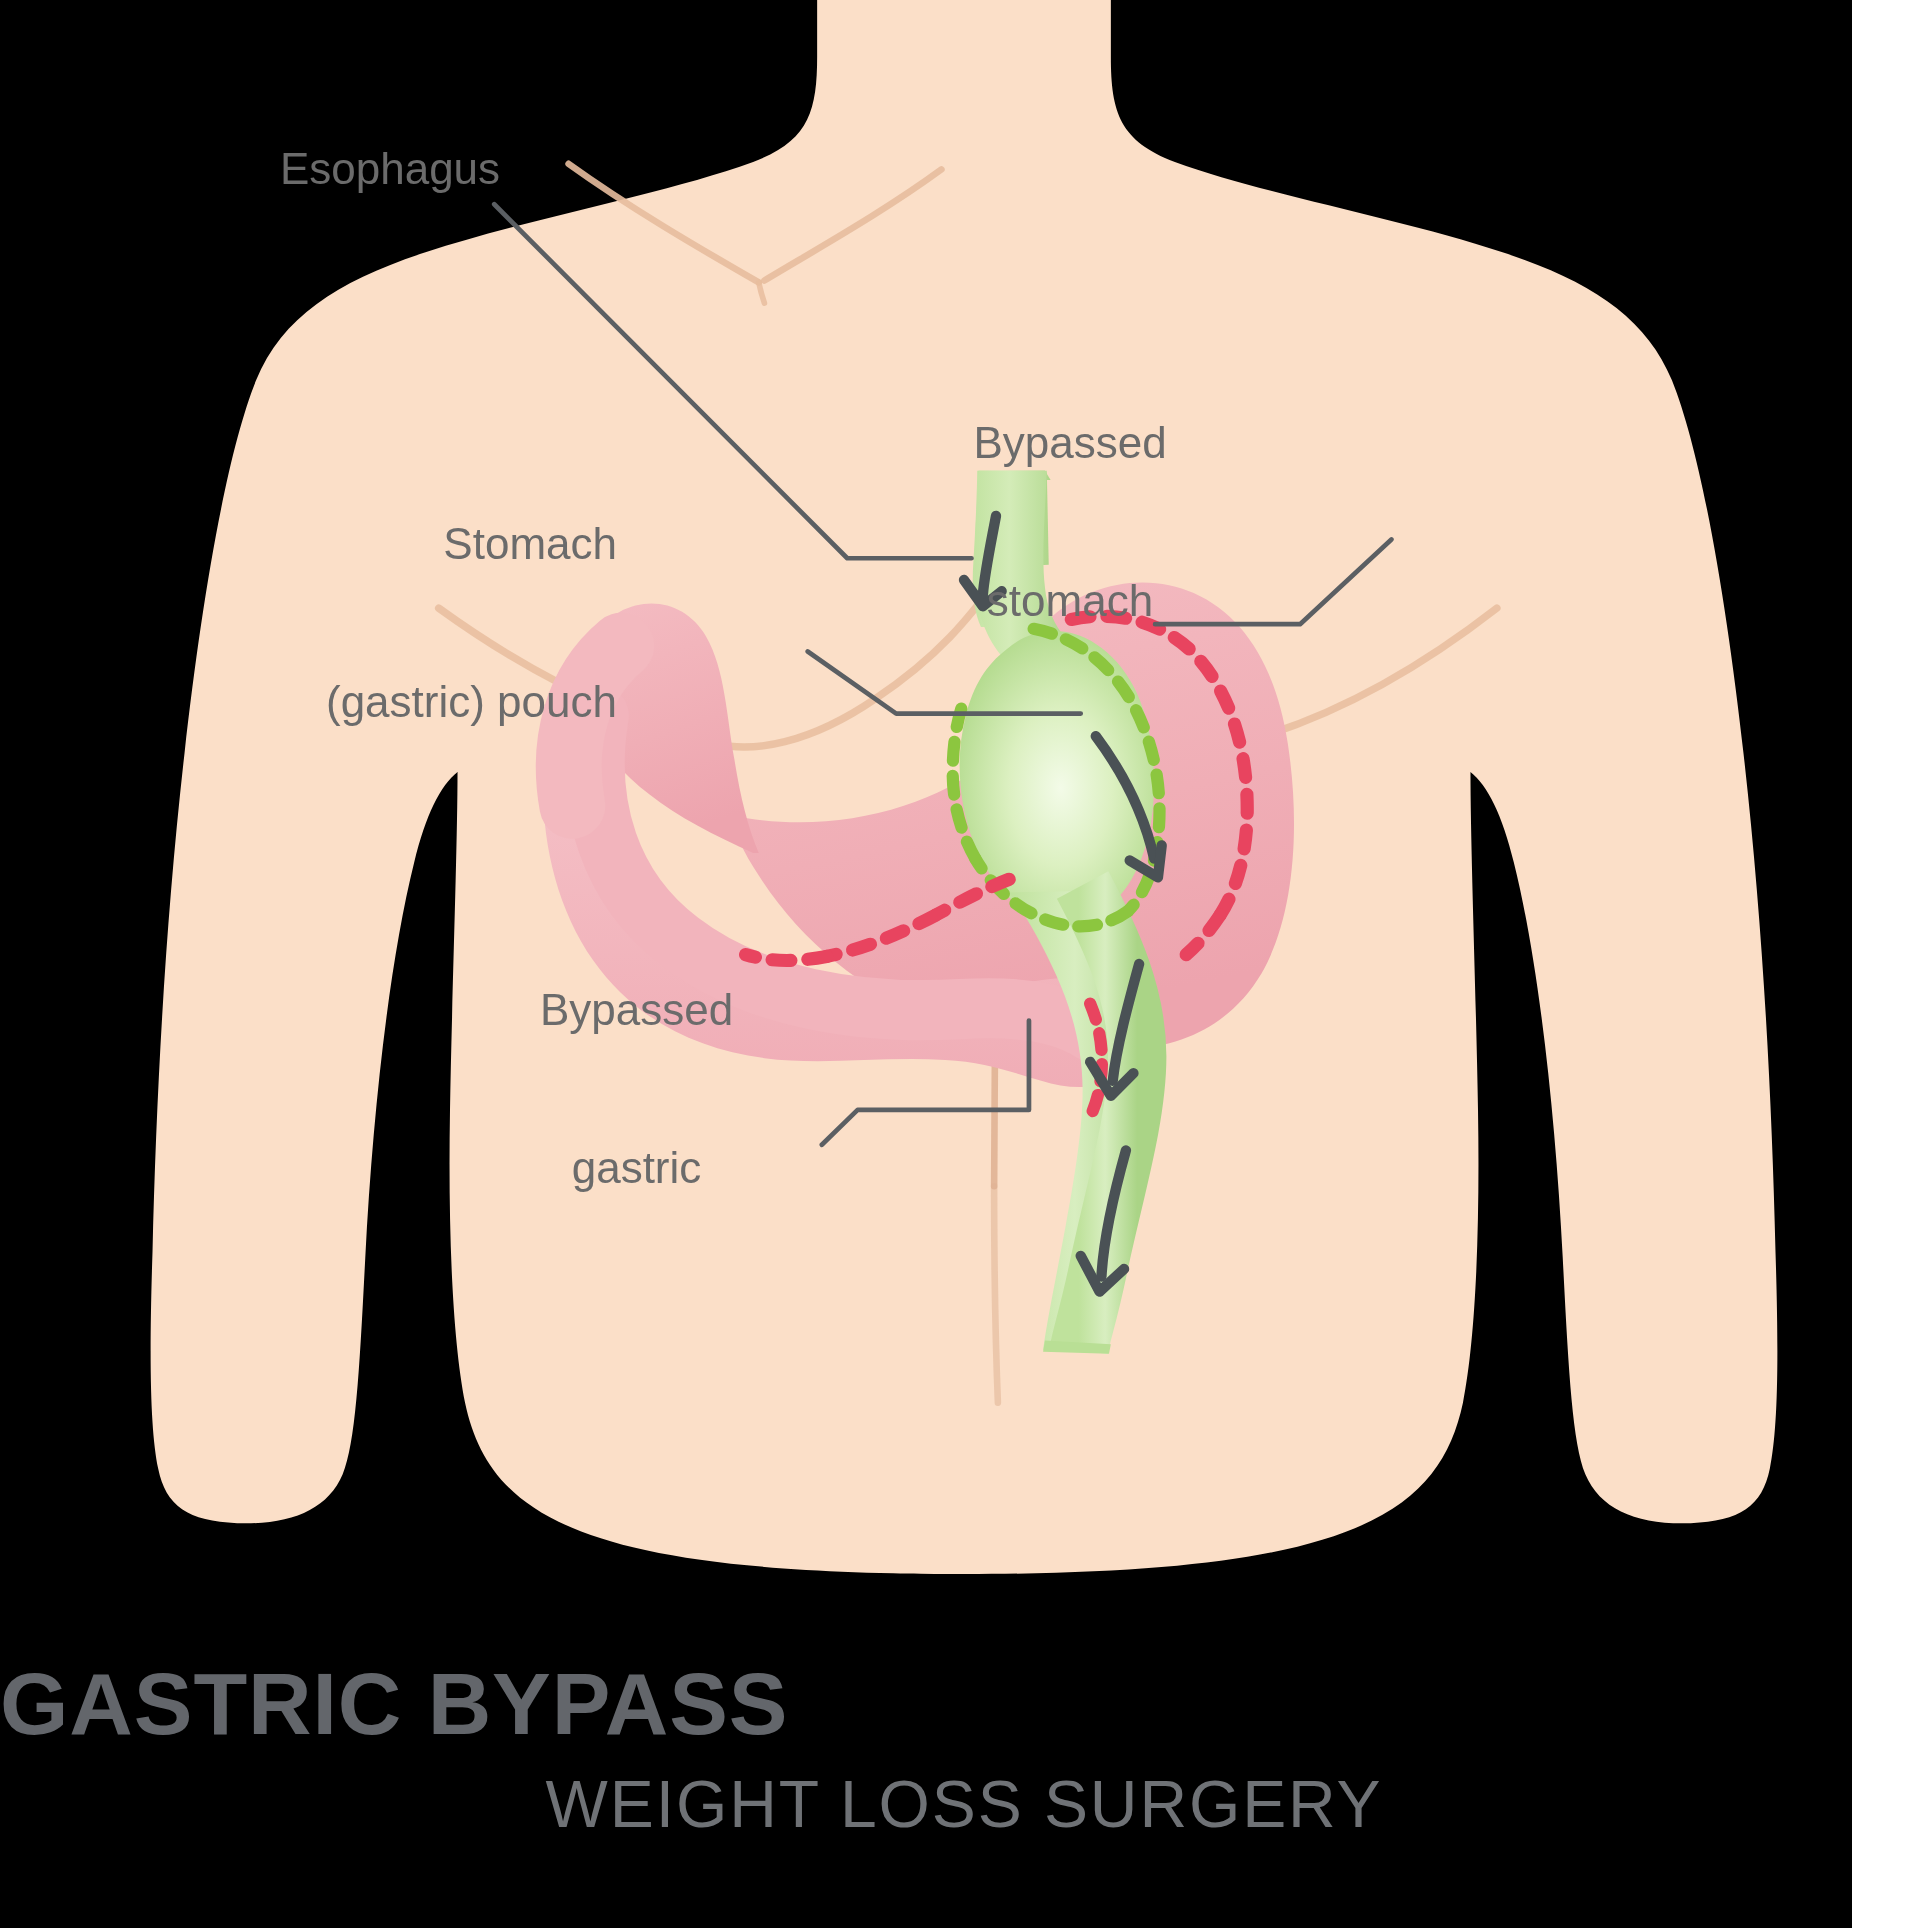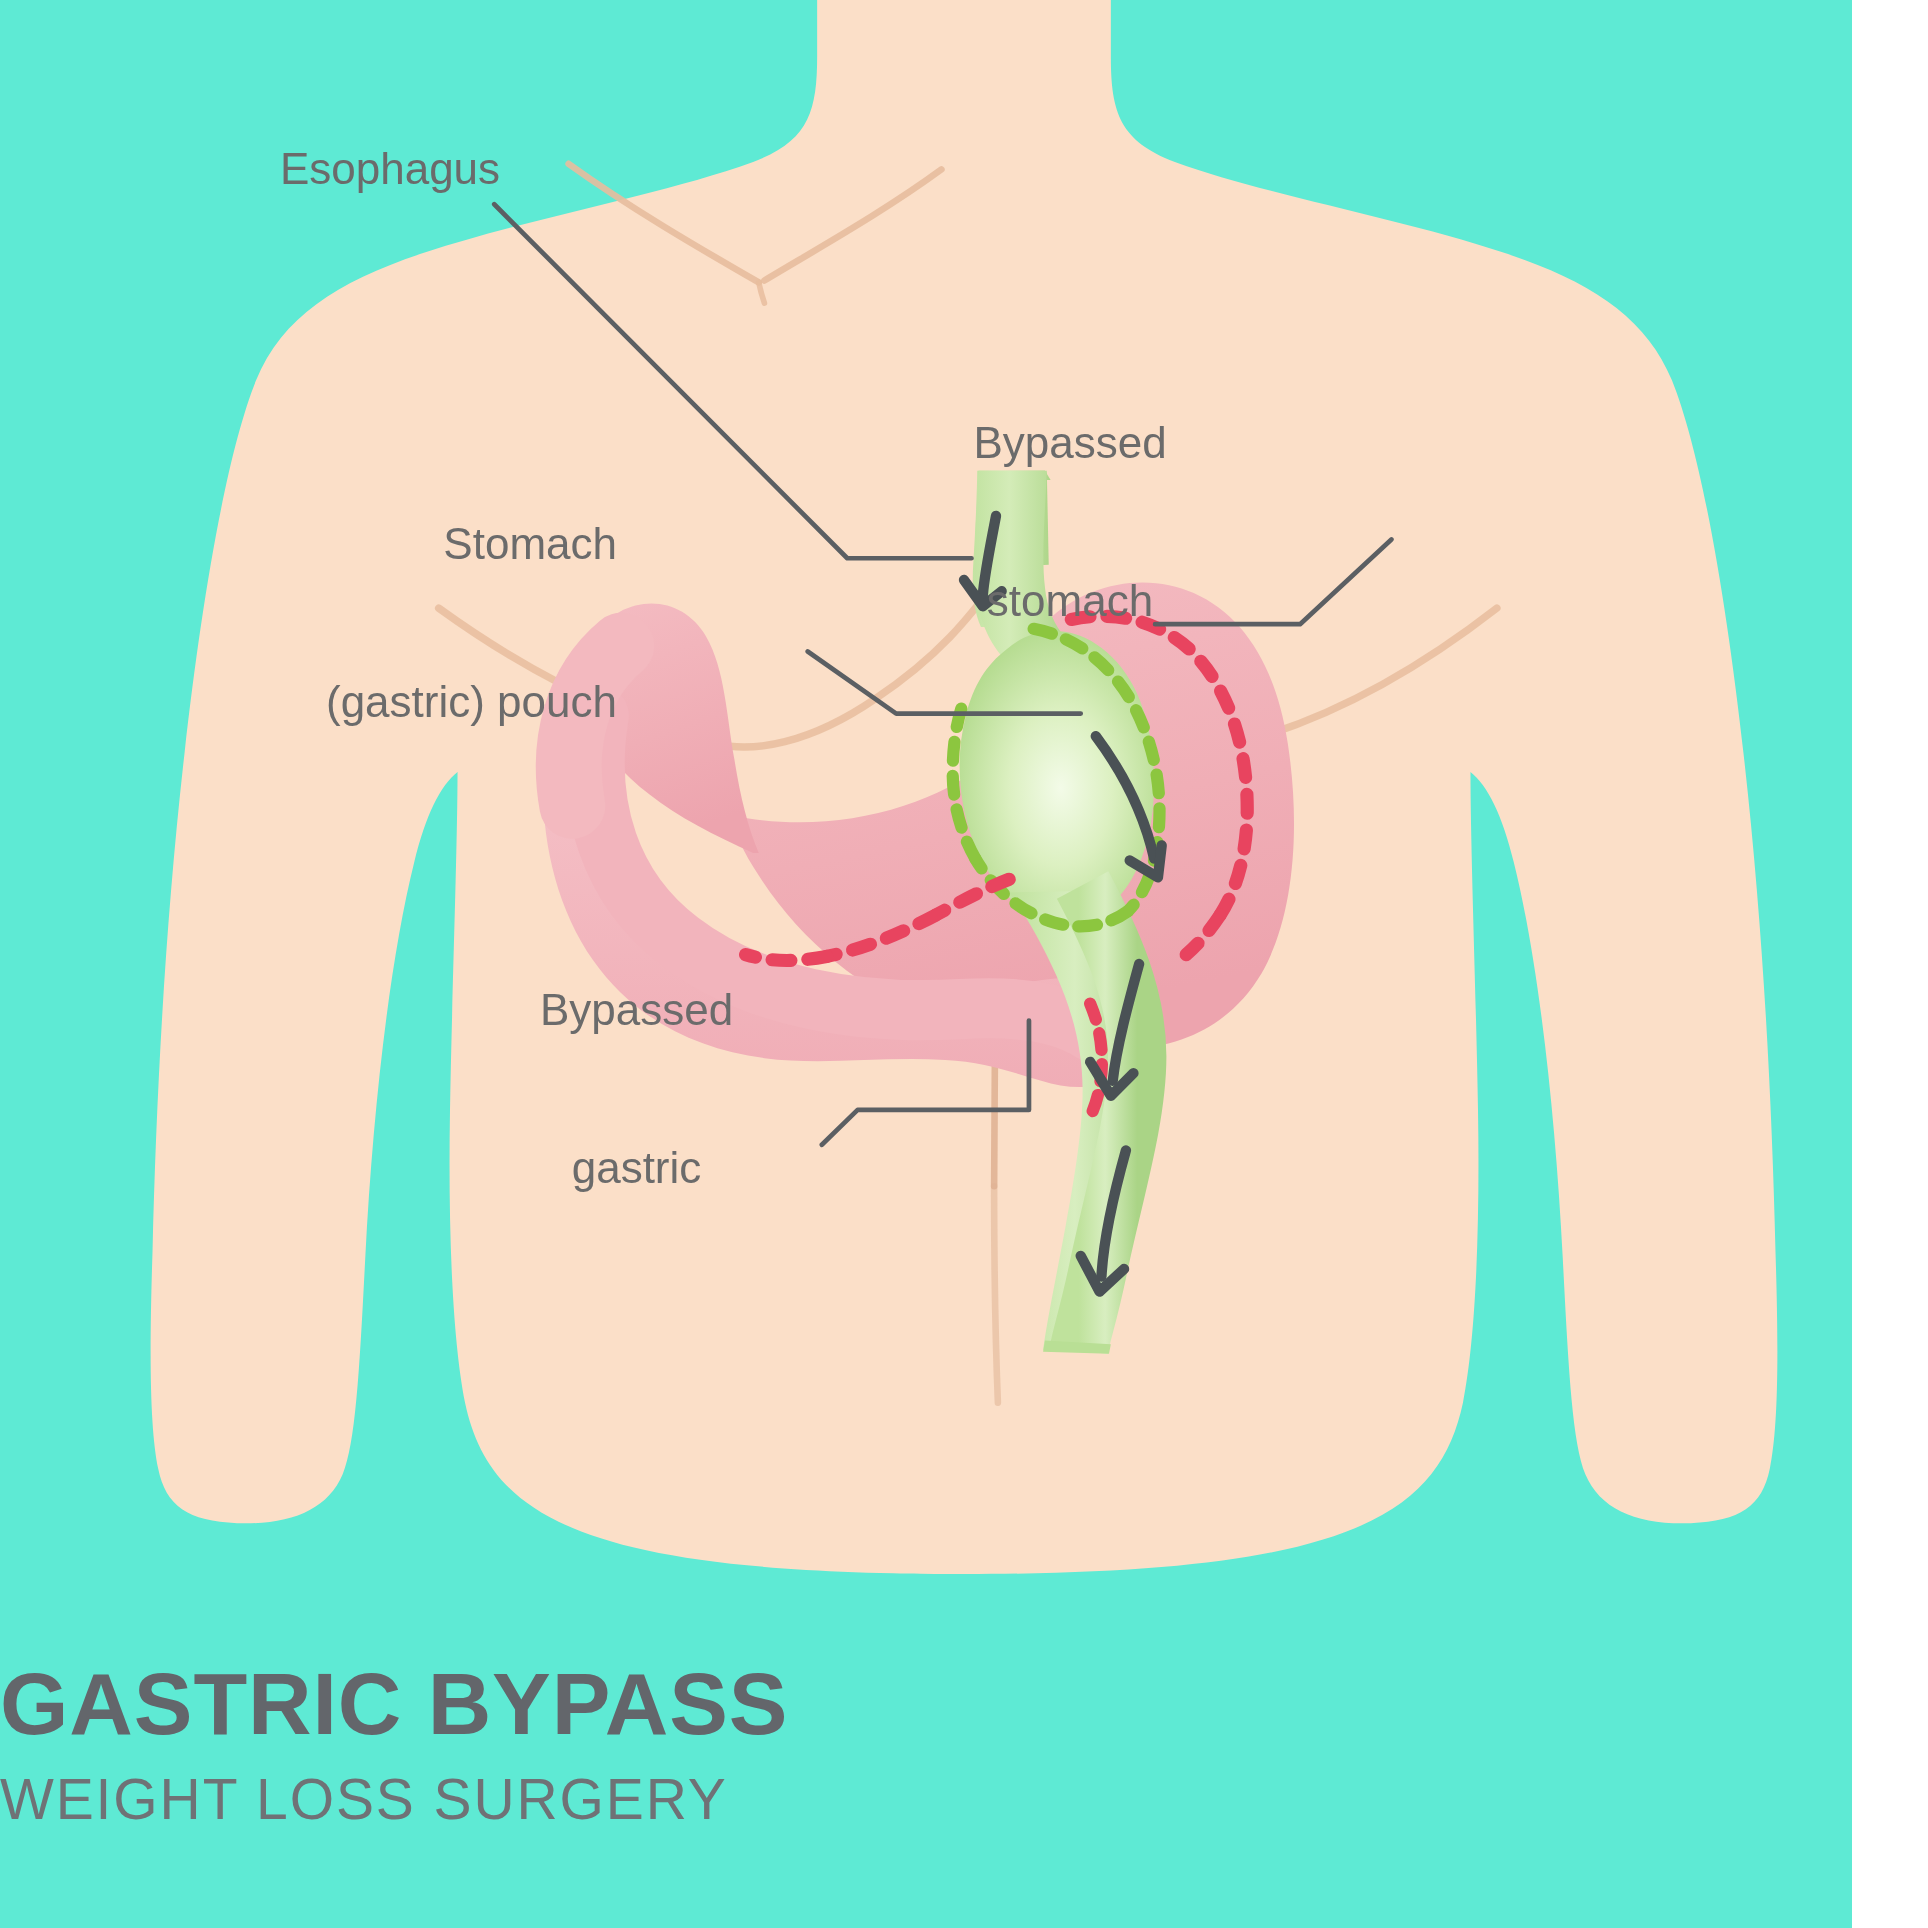--- a/index.html
+++ b/index.html
@@ -1,27 +1,27 @@
 <!DOCTYPE html>
 <html style="font-size:15px"><head>
 <meta charset="utf-8">
 <style>
   html,body{margin:0;padding:0;background:#ffffff;}
   body{width:1928px;height:1928px;overflow:hidden;font-family:"Liberation Sans",sans-serif;}
-  #stage{position:relative;width:1852px;height:1928px;background:#5eead4;}
+  #stage{position:relative;width:1852px;height:1928px;background:#000000;}
   #art{position:absolute;left:0;top:0;width:1928px;height:1928px;}
   .lbl{position:absolute;color:#6b6b6b;font-family:"Liberation Sans",sans-serif;font-weight:400;white-space:pre;line-height:1.20;}
   #lbl-esophagus{left:231px;top:90px;font-size:44px;}
   #lbl-pouch{left:311px;top:412px;font-size:44px;text-align:right;width:306px;}
   #lbl-bypassed-stomach{left:970px;top:311px;font-size:44px;text-align:center;width:200px;}
   #lbl-bypassed-duodenum{left:532px;top:878px;font-size:44px;text-align:center;width:209px;}
   #title-main{position:absolute;left:0;top:1653px;width:1928px;text-align:left;
     color:#63666b;font-size:88px;font-weight:bold;letter-spacing:0.9px;font-family:"Liberation Sans",sans-serif;}
-  #title-sub{position:absolute;left:0;top:1766px;width:1928px;
-    color:#6f7276;font-size:57px;font-weight:400;letter-spacing:1.9px;font-family:"Liberation Sans",sans-serif;}
+  #title-sub{position:absolute;left:0;top:1766px;width:1928px;text-align:center;
+    color:#6f7276;font-size:66px;font-weight:400;letter-spacing:1.9px;font-family:"Liberation Sans",sans-serif;}
 </style>
 </head>
 <body>
 
 <div id="stage">
 
   <svg id="art" viewBox="0 0 2048 2048" xmlns="http://www.w3.org/2000/svg">
     <defs>
       <radialGradient id="pouchGrad" cx="52%" cy="54%" r="58%">
         <stop offset="0%" stop-color="#f3fbe8"></stop>

